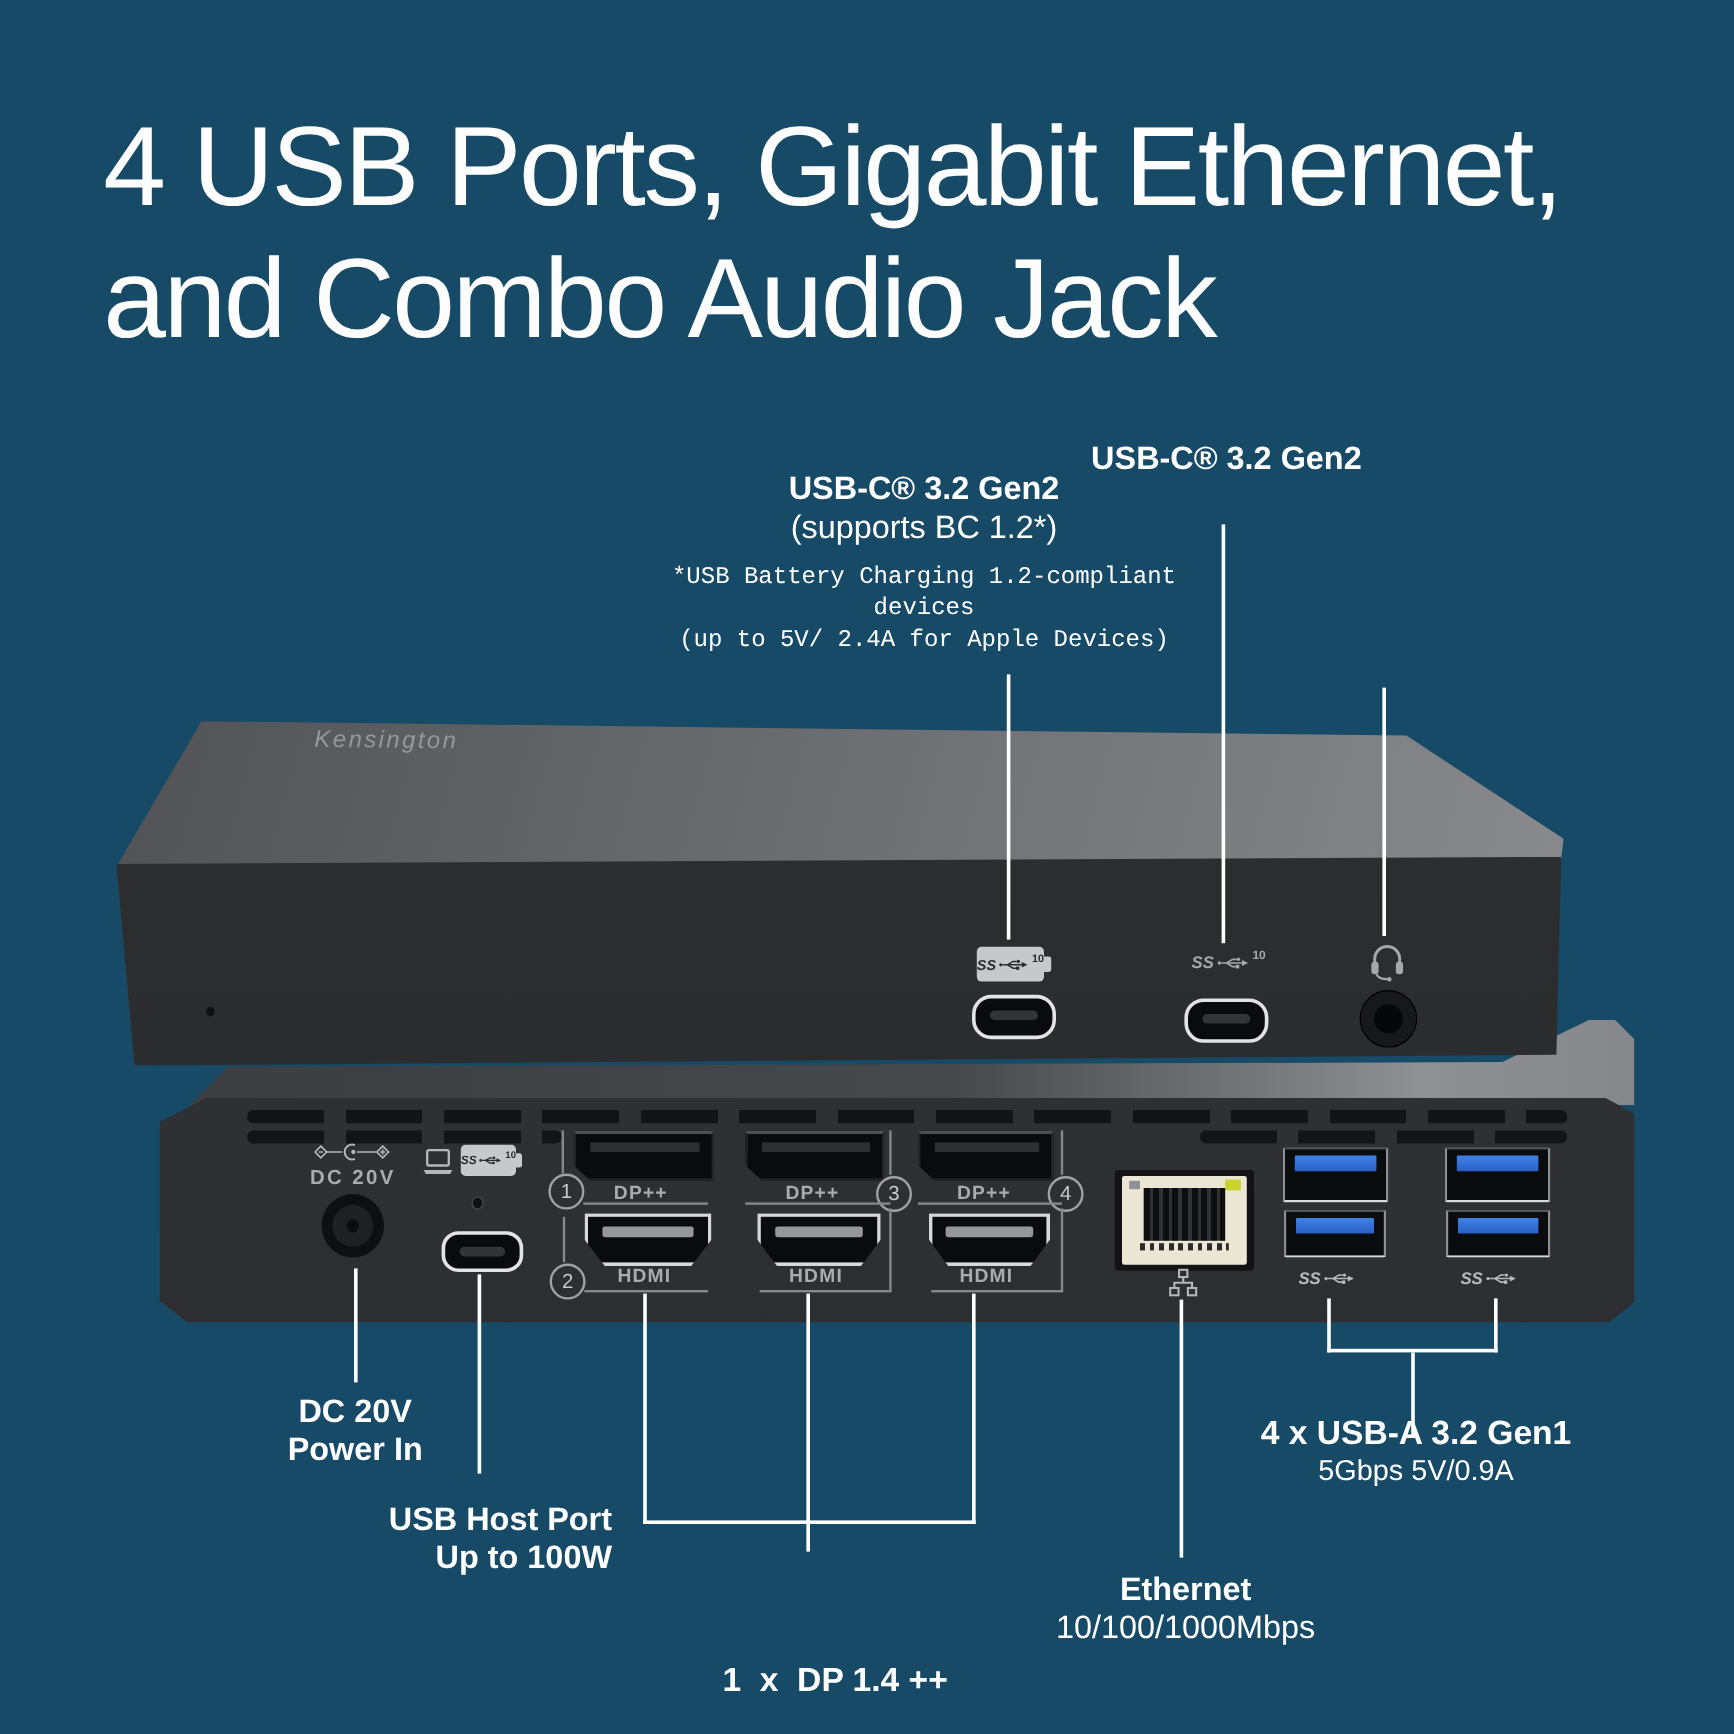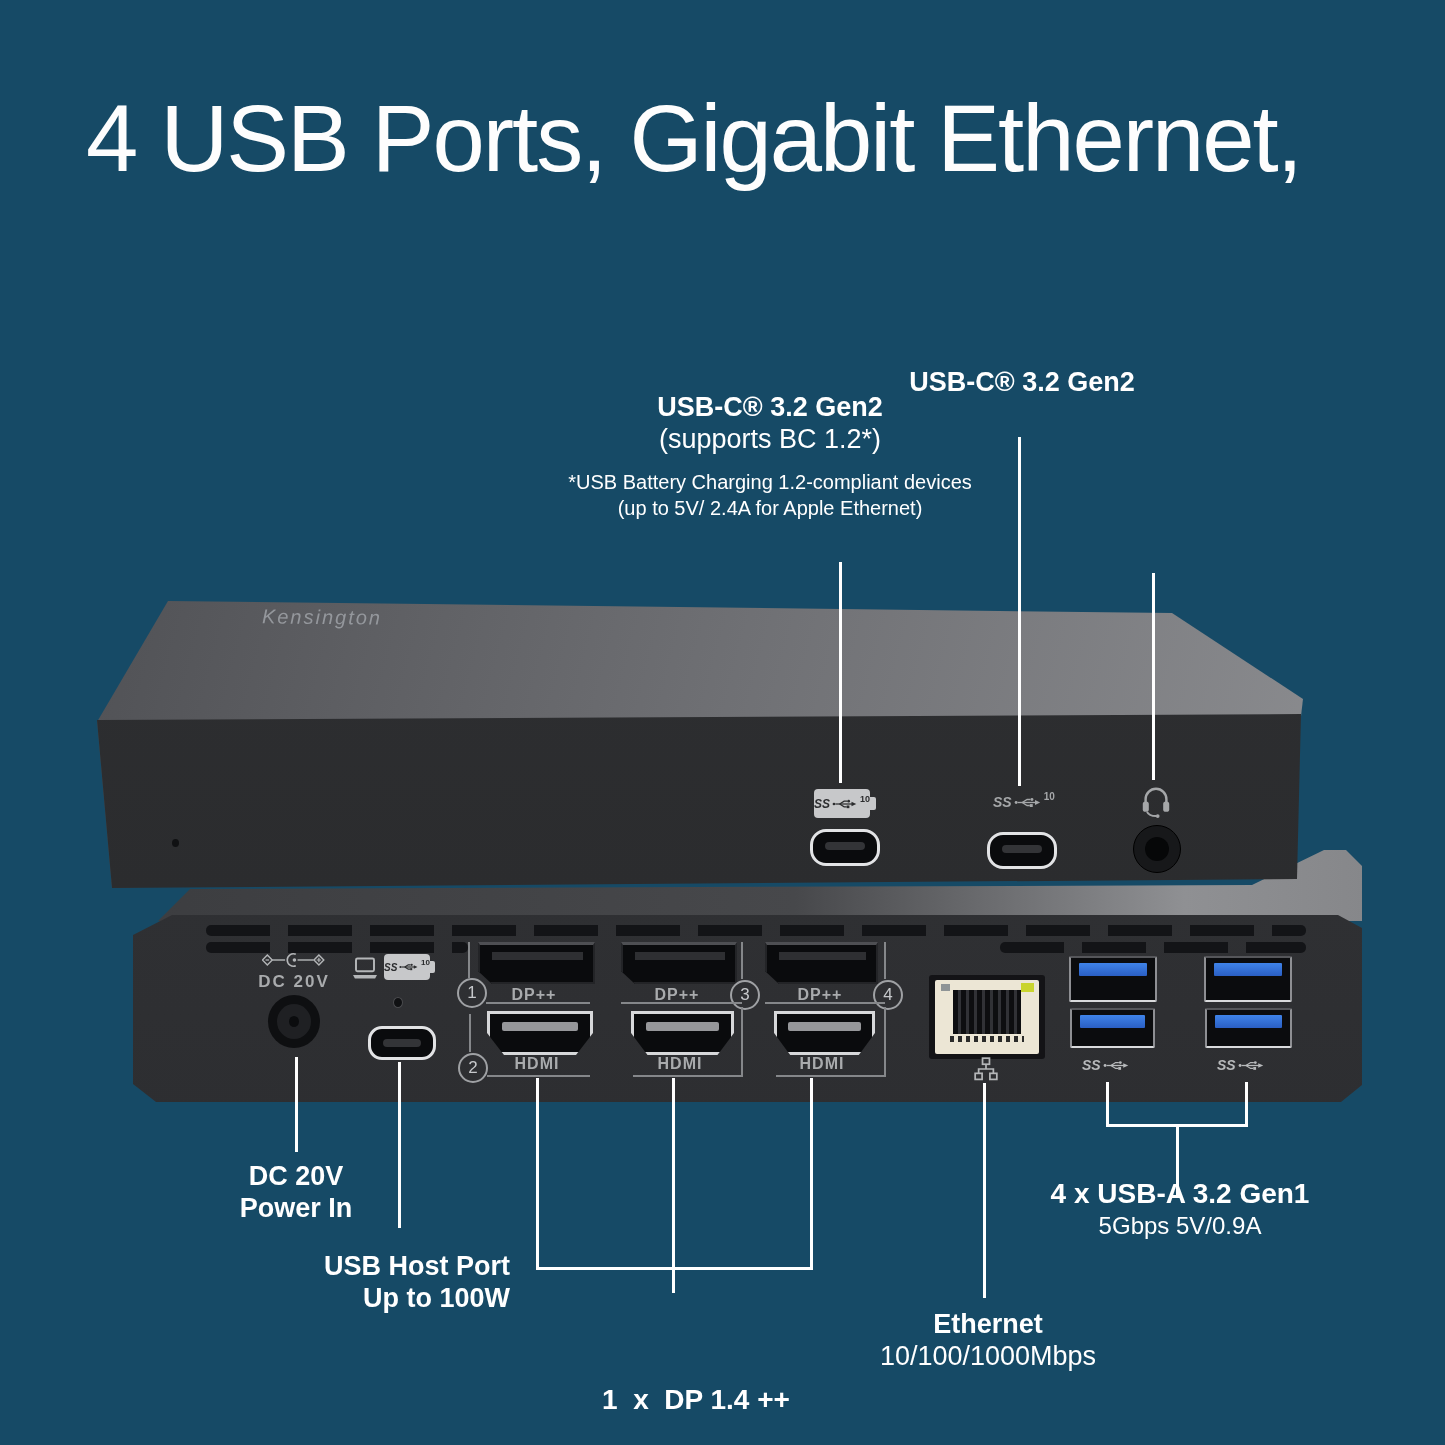--- a/index.html
+++ b/index.html
@@ -3,21 +3,21 @@
 <meta charset="utf-8">
 <style>
   html,body{margin:0;padding:0;background:#164a66;}
   .stage{position:relative;width:1445px;height:1445px;background:#164a66;overflow:hidden;
          font-family:"Liberation Sans",sans-serif;color:#fff;}
   .abs{position:absolute;}
   .t-title{font-size:94px;line-height:110px;font-weight:400;letter-spacing:-2px;color:#fdfdfd;}
   .co{position:absolute;text-align:center;color:#fff;}
   .co-title{font-weight:700;font-size:27px;line-height:32px;}
   .co-text{font-size:27px;line-height:32px;}
-  .co-foot{font-size:20px;line-height:26px;}
+  .co-foot{font-size:20px;line-height:26px;font-family:Liberation Mono, monospace;}
   .pre{white-space:pre;}
   .vidlist{position:absolute;text-align:left;font-size:28px;font-weight:700;line-height:41px;white-space:pre;}
   .line{position:absolute;background:#ffffff;}
   .gline{position:absolute;background:#85878a;}
   .shape{position:absolute;left:0;top:0;width:1445px;height:1445px;}
   .front-top{background:linear-gradient(105deg,#45464a 0%,#6f7074 50%,#97989b 100%);
      clip-path:polygon(168px 601px,1172px 613px,1303px 699px,1301px 716px,97px 722px);}
   .front-side{background:linear-gradient(180deg,#56575b,#3c3d41);
      clip-path:polygon(97px 720px,132px 721px,143px 887px,112px 888px);}
   .front-face{background:linear-gradient(180deg,#323336,#2a2b2d 70%,#232426);
@@ -51,20 +51,21 @@
   .nub{position:absolute;background:#c7c8ca;border-radius:0 2px 2px 0;}
   .brand{position:absolute;color:#94979c;font-size:20px;letter-spacing:2px;font-style:italic;transform:rotate(0.6deg);}
   svg{display:block;}
 </style>
 </head>
 <body>
 
 <div class="stage">
 
   <div class="abs t-title" style="left:86px;top:84px;width:1330px;">4 USB Ports, Gigabit Ethernet,</div>
+  <div class="abs t-title" style="left:86px;top:194px;width:1330px;">and Combo Audio Jack</div>
 
   <div>
     <div class="shape back-band"></div>
     <div class="shape back-main"></div>
     <div class="vents" style="left:206px;top:925px;width:1100px;height:11px;"></div>
     <div class="vents" style="left:206px;top:942px;width:262px;height:11px;"></div>
     <div class="vents" style="left:1000px;top:942px;width:306px;height:11px;"></div>
   </div>
 
   <div>
@@ -275,21 +276,21 @@
   <div class="line" style="left:983px;top:1083px;width:3px;height:215px;"></div>
   <div class="line" style="left:1106px;top:1082px;width:3px;height:45px;"></div>
   <div class="line" style="left:1245px;top:1082px;width:3px;height:45px;"></div>
   <div class="line" style="left:1106px;top:1124px;width:142px;height:3px;"></div>
   <div class="line" style="left:1176px;top:1127px;width:3px;height:71px;"></div>
 
   <div class="co" style="left:555px;top:391px;width:430px;">
     <div class="co-title">USB-C® 3.2 Gen2</div>
     <div class="co-text">(supports BC 1.2*)</div>
     <div class="co-foot" style="margin-top:14px;">*USB Battery Charging 1.2-compliant devices</div>
-    <div class="co-foot">(up to 5V/ 2.4A for Apple Ethernet)</div>
+    <div class="co-foot">(up to 5V/ 2.4A for Apple Devices)</div>
   </div>
 
   <div class="co" style="left:872px;top:366px;width:300px;">
     <div class="co-title">USB-C® 3.2 Gen2</div>
   </div>
 
 
   <div class="co" style="left:196px;top:1160px;width:200px;">
     <div class="co-title">DC 20V</div>
     <div class="co-title">Power In</div>

